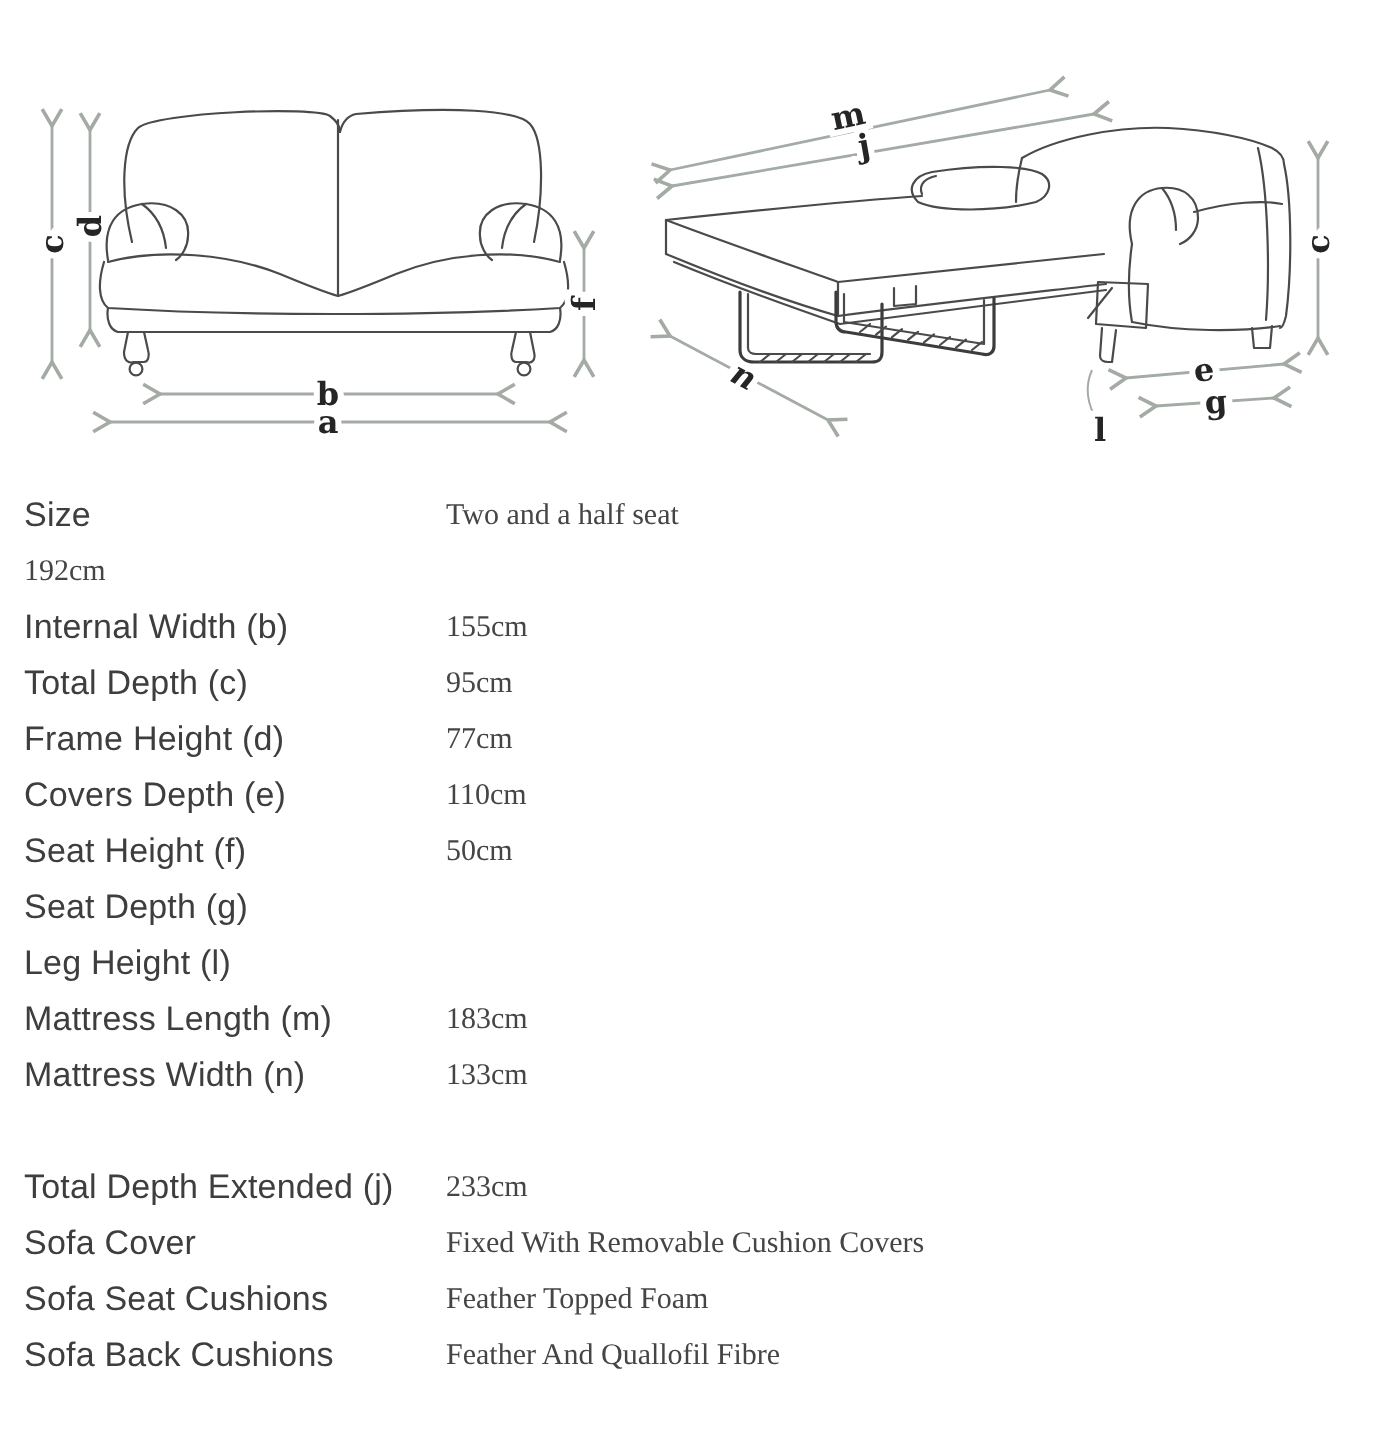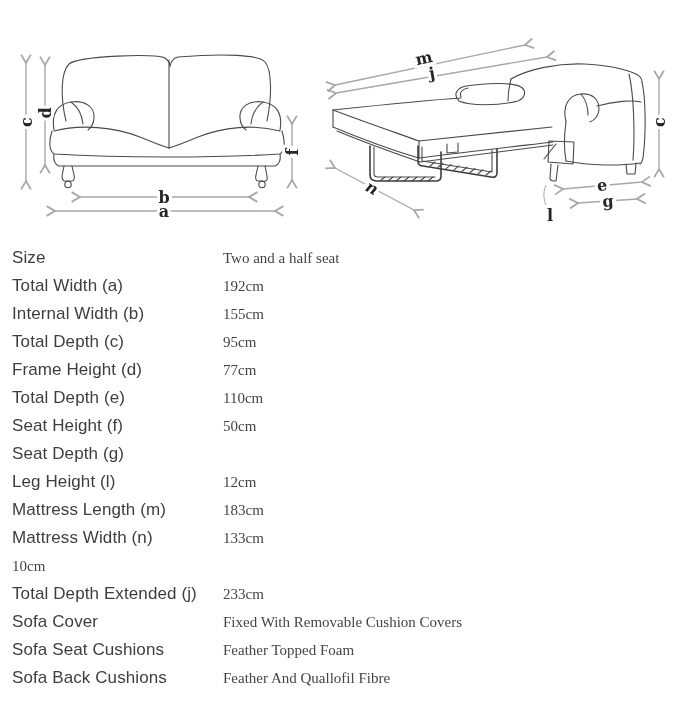--- a/index.html
+++ b/index.html
@@ -127,60 +127,57 @@
       </g>
     </svg>
   </div>
 
   <div class="spec-table">
       <div class="spec-row">
         <div class="spec-label">Size</div>
         <div class="spec-value">Two and a half seat</div>
       </div>
       <div class="spec-row">
-        <div class="spec-label">Total Width (a)</div>
         <div class="spec-value">192cm</div>
       </div>
       <div class="spec-row">
         <div class="spec-label">Internal Width (b)</div>
         <div class="spec-value">155cm</div>
       </div>
       <div class="spec-row">
         <div class="spec-label">Total Depth (c)</div>
         <div class="spec-value">95cm</div>
       </div>
       <div class="spec-row">
         <div class="spec-label">Frame Height (d)</div>
         <div class="spec-value">77cm</div>
       </div>
       <div class="spec-row">
-        <div class="spec-label">Total Depth (e)</div>
+        <div class="spec-label">Covers Depth (e)</div>
         <div class="spec-value">110cm</div>
       </div>
       <div class="spec-row">
         <div class="spec-label">Seat Height (f)</div>
         <div class="spec-value">50cm</div>
       </div>
       <div class="spec-row">
         <div class="spec-label">Seat Depth (g)</div>
       </div>
       <div class="spec-row">
         <div class="spec-label">Leg Height (l)</div>
-        <div class="spec-value">12cm</div>
       </div>
       <div class="spec-row">
         <div class="spec-label">Mattress Length (m)</div>
         <div class="spec-value">183cm</div>
       </div>
       <div class="spec-row">
         <div class="spec-label">Mattress Width (n)</div>
         <div class="spec-value">133cm</div>
       </div>
       <div class="spec-row">
-        <div class="spec-value">10cm</div>
       </div>
       <div class="spec-row">
         <div class="spec-label">Total Depth Extended (j)</div>
         <div class="spec-value">233cm</div>
       </div>
       <div class="spec-row">
         <div class="spec-label">Sofa Cover</div>
         <div class="spec-value">Fixed With Removable Cushion Covers</div>
       </div>
       <div class="spec-row">

